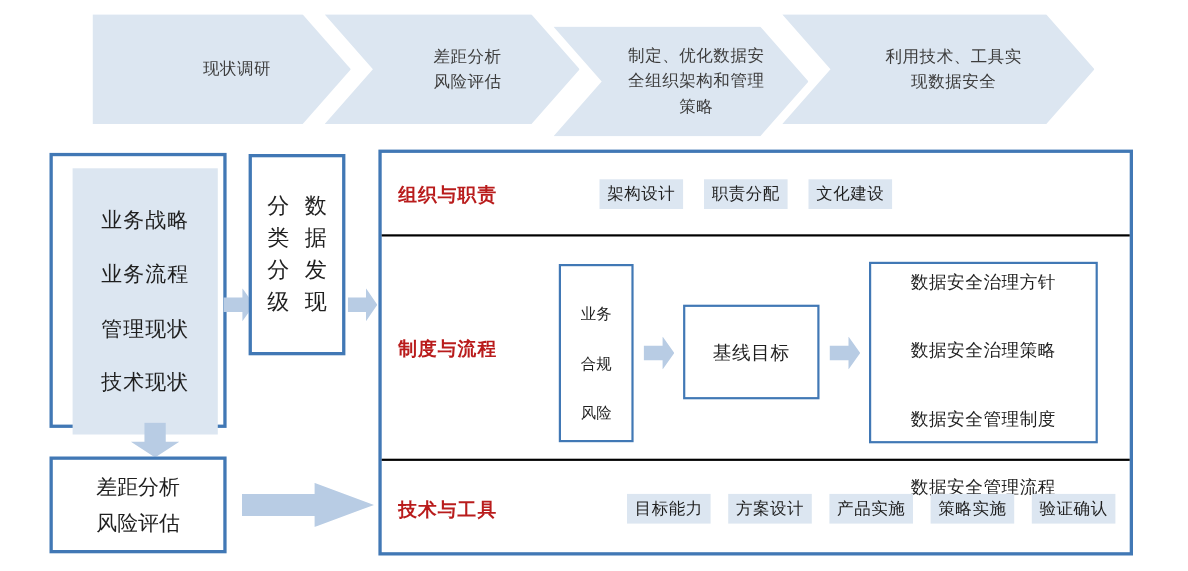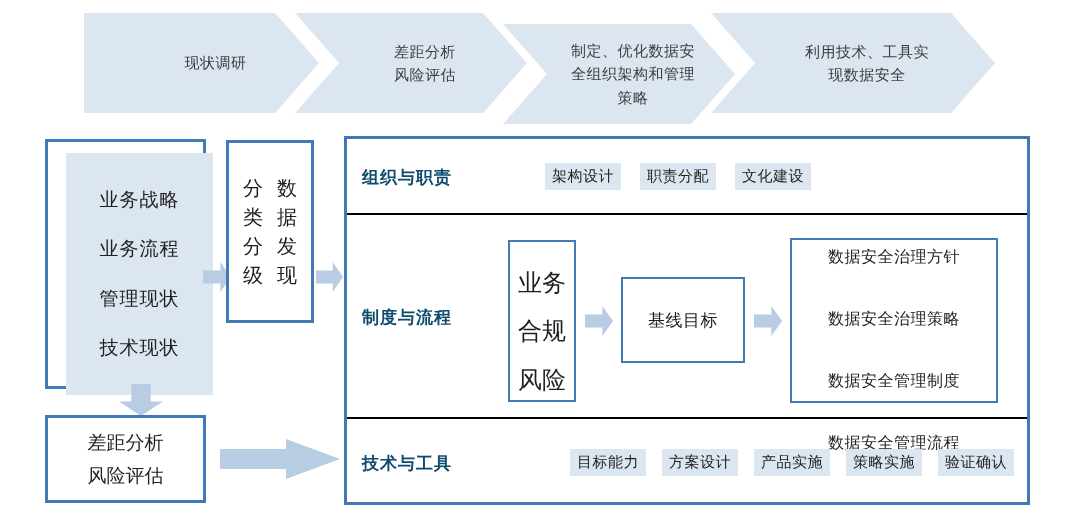--- a/index.html
+++ b/index.html
@@ -126,21 +126,21 @@
   }
   .row-divider {
     position: absolute;
     background: #000000;
     height: 2px;
   }
   .row-title {
     position: absolute;
     font-size: 17px;
     font-weight: bold;
-    color: #0c4a6e;
+    color: #b91c1c;
     letter-spacing: 1px;
     white-space: nowrap;
   }
   .chip-row {
     position: absolute;
     display: flex;
     flex-direction: row;
     align-items: center;
     padding-left: 48px;
   }
@@ -153,21 +153,21 @@
     letter-spacing: 0.5px;
   }
 
   
   #bcr-box-text {
     position: absolute;
     display: flex;
     flex-direction: column;
     align-items: center;
     justify-content: space-evenly;
-    font-size: 24px;
+    font-size: 14px;
     color: #1f1f1f;
   }
   #baseline-box-text {
     position: absolute;
     display: flex;
     align-items: center;
     justify-content: center;
     font-size: 17px;
     color: #1f1f1f;
     letter-spacing: 0.5px;
@@ -203,21 +203,21 @@
 全组织架构和管理
 策略</span>
     </div>
     <div class="chevron chev-n" style="left:711px; top:13px; width:284px; height:100px;">
       <span class="chev-body">利用技术、工具实
 现数据安全</span>
     </div>
   </div>
 
   <div class="bbox" style="left:45px; top:139px; width:161px; height:250px;"></div>
-  <div id="current-state-inner" style="left:66px; top:153px; width:147px; height:222px; padding:10px 0;">
+  <div id="current-state-inner" style="left:66px; top:153px; width:132px; height:222px; padding:10px 0;">
     <div>业务战略</div>
     <div>业务流程</div>
     <div>管理现状</div>
     <div>技术现状</div>
   </div>
 
   <div class="arrow-right fat" style="left:203px; top:262px; width:28px; height:30px;"></div>
 
   <div class="bbox" style="left:226px; top:140px; width:88px; height:183px;"></div>
   <div id="classify-box-text" style="left:226px; top:140px; width:88px; height:183px;">

